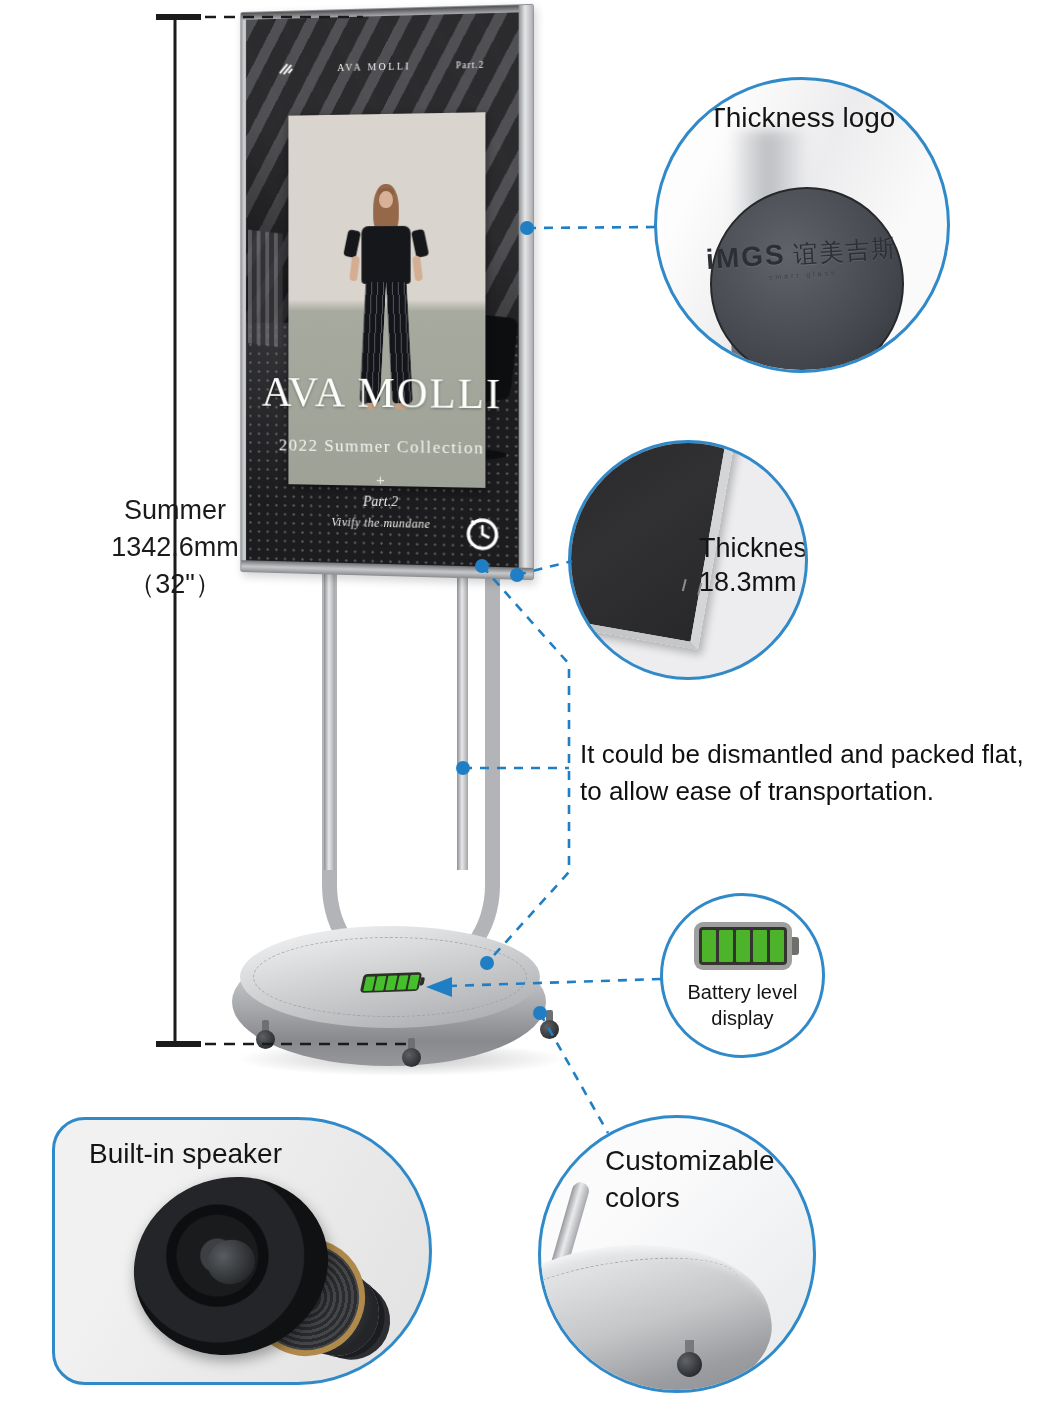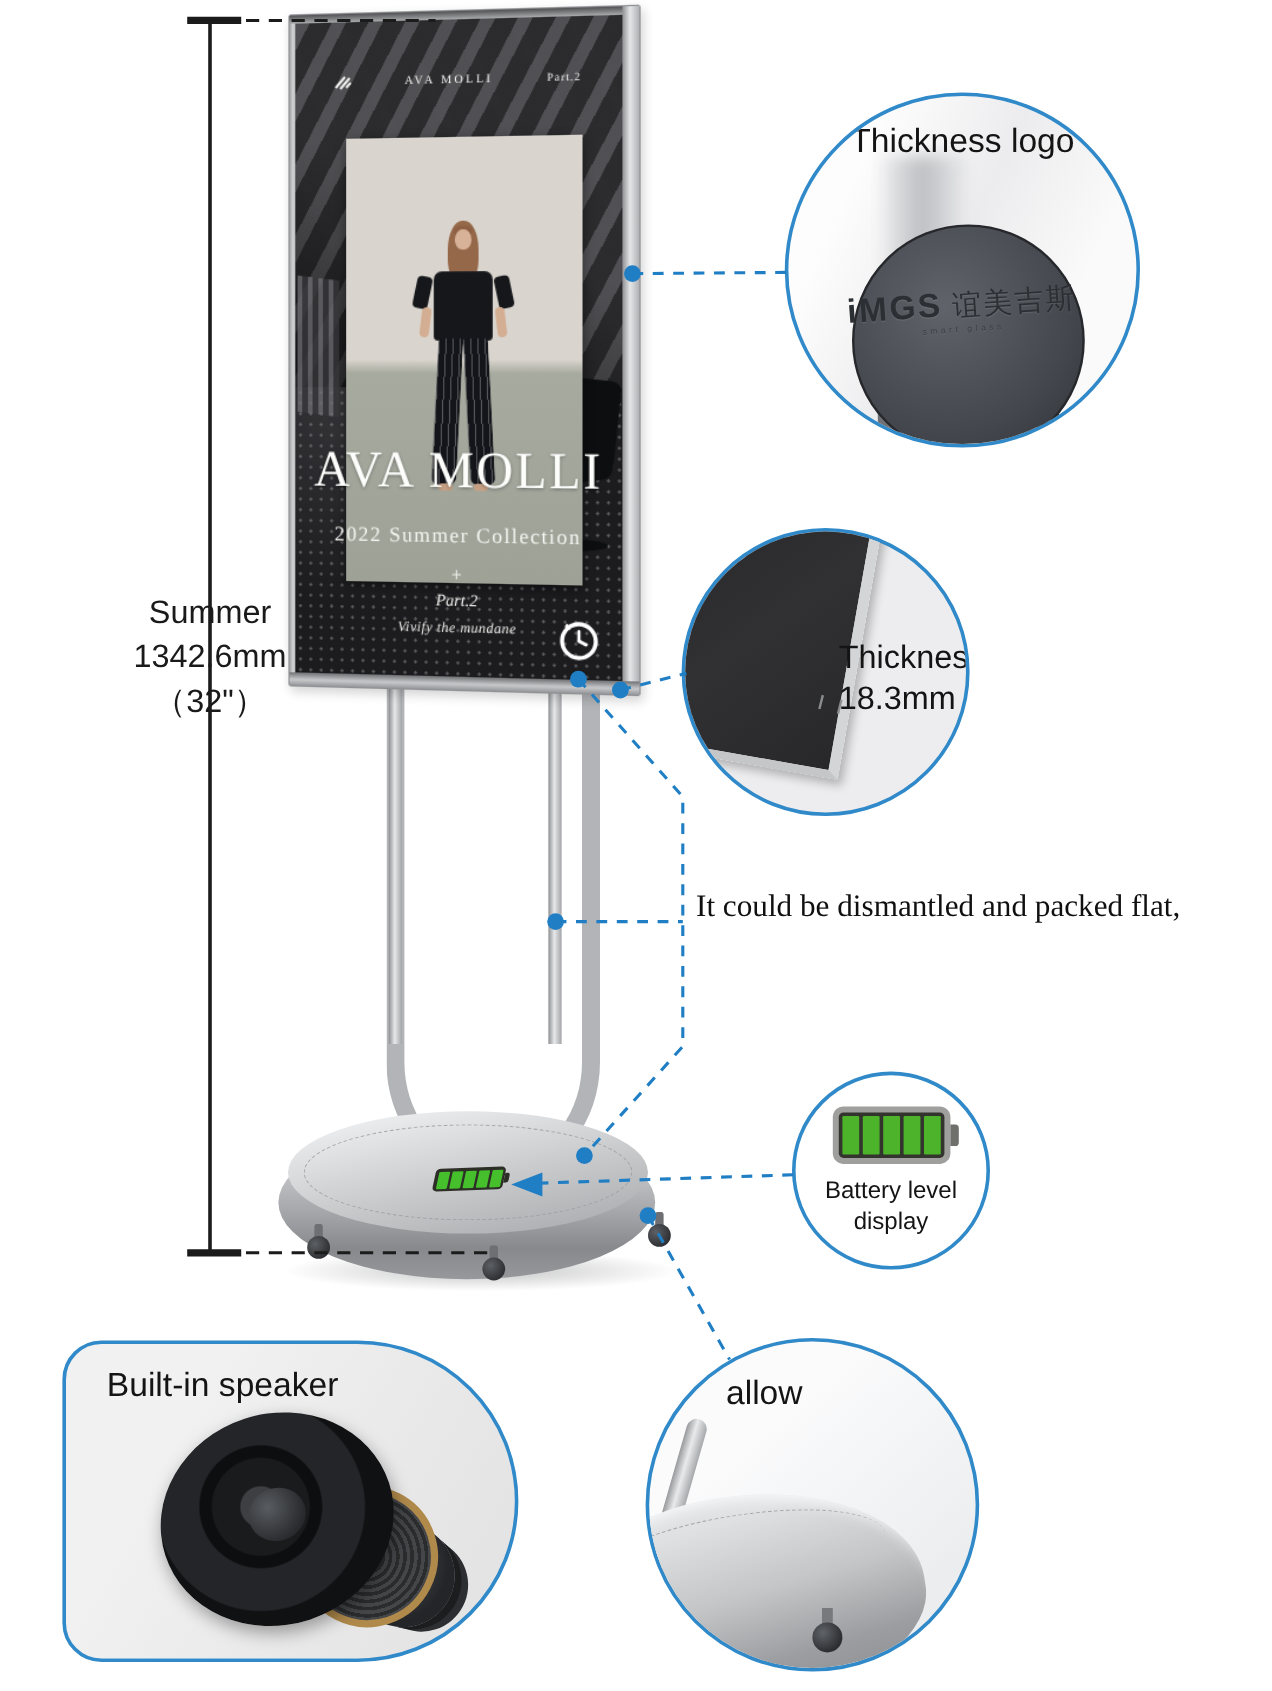--- a/index.html
+++ b/index.html
@@ -164,21 +164,21 @@
       background:radial-gradient(circle at 40% 35%,#55585c,#232528 65%);
       box-shadow:6px 6px 0 -2px #1b1d1f,12px 12px 0 -4px #2c2e31;}
   .spk-gold{left:192px;top:118px;width:118px;height:118px;border-radius:50%;border:6px solid #b08a4b;
       box-sizing:border-box;background:repeating-radial-gradient(circle,#2a2c2e 0 3px,#44464a 3px 6px);}
   .spk-woofer{left:78px;top:58px;width:196px;height:176px;border-radius:50%;
       background:radial-gradient(circle at 45% 42%,#3d3f43 0 11%,#191b1d 12% 27%,#0d0e10 28% 34%,#232528 35% 58%,#101113 59% 78%,#1c1e21 79% 88%,#0a0b0c 89%);
       box-shadow:0 6px 14px rgba(0,0,0,.35);}
   .spk-cap{left:152px;top:120px;width:48px;height:44px;border-radius:50%;
       background:radial-gradient(circle at 38% 32%,#595c60,#26282b 75%);}
 
-  .dismantle{left:580px;top:736px;width:460px;font-size:26px;line-height:37px;color:#101010;z-index:6;font-family:Liberation Serif, serif;}
+  .dismantle{left:580px;top:736px;width:460px;font-size:26px;line-height:37px;color:#101010;z-index:6;}
 </style>
 </head>
 <body>
 
 <div class="stage">
 
   <svg id="overlay" viewBox="0 0 1060 1409">
 
     <g stroke="#1b1b1b">
       <line x1="175" y1="17" x2="175" y2="1044" stroke-width="3"></line>
@@ -330,20 +330,21 @@
     </div>
     <div class="thick-mark"></div>
     <div class="thick-text">
       <div>Thickness</div>
       <div>18.3mm</div>
     </div>
   </div>
 
   <div class="abs dismantle">
     <div>It could be dismantled and packed flat,</div>
+    <div>to allow ease of transportation.</div>
   </div>
 
   <div class="abs speaker-panel">
     <div class="spk spk-magnet"></div>
     <div class="spk spk-gold"></div>
     <div class="spk spk-woofer"></div>
     <div class="spk spk-cap"></div>
     <div class="speaker-label">Built-in speaker</div>
   </div>
 
@@ -367,17 +368,18 @@
   <div class="abs callout colors-circle">
     <div class="colors-tube"></div>
     <div class="colors-base">
       <div class="ring"></div>
     </div>
     <div class="colors-caster">
       <div class="stem"></div>
         <div class="wheel"></div>
     </div>
     <div class="colors-label">
-      <div>allow</div>
+      <div>Customizable</div>
+      <div>colors</div>
     </div>
   </div>
 
 </div>
 
 </body></html>

